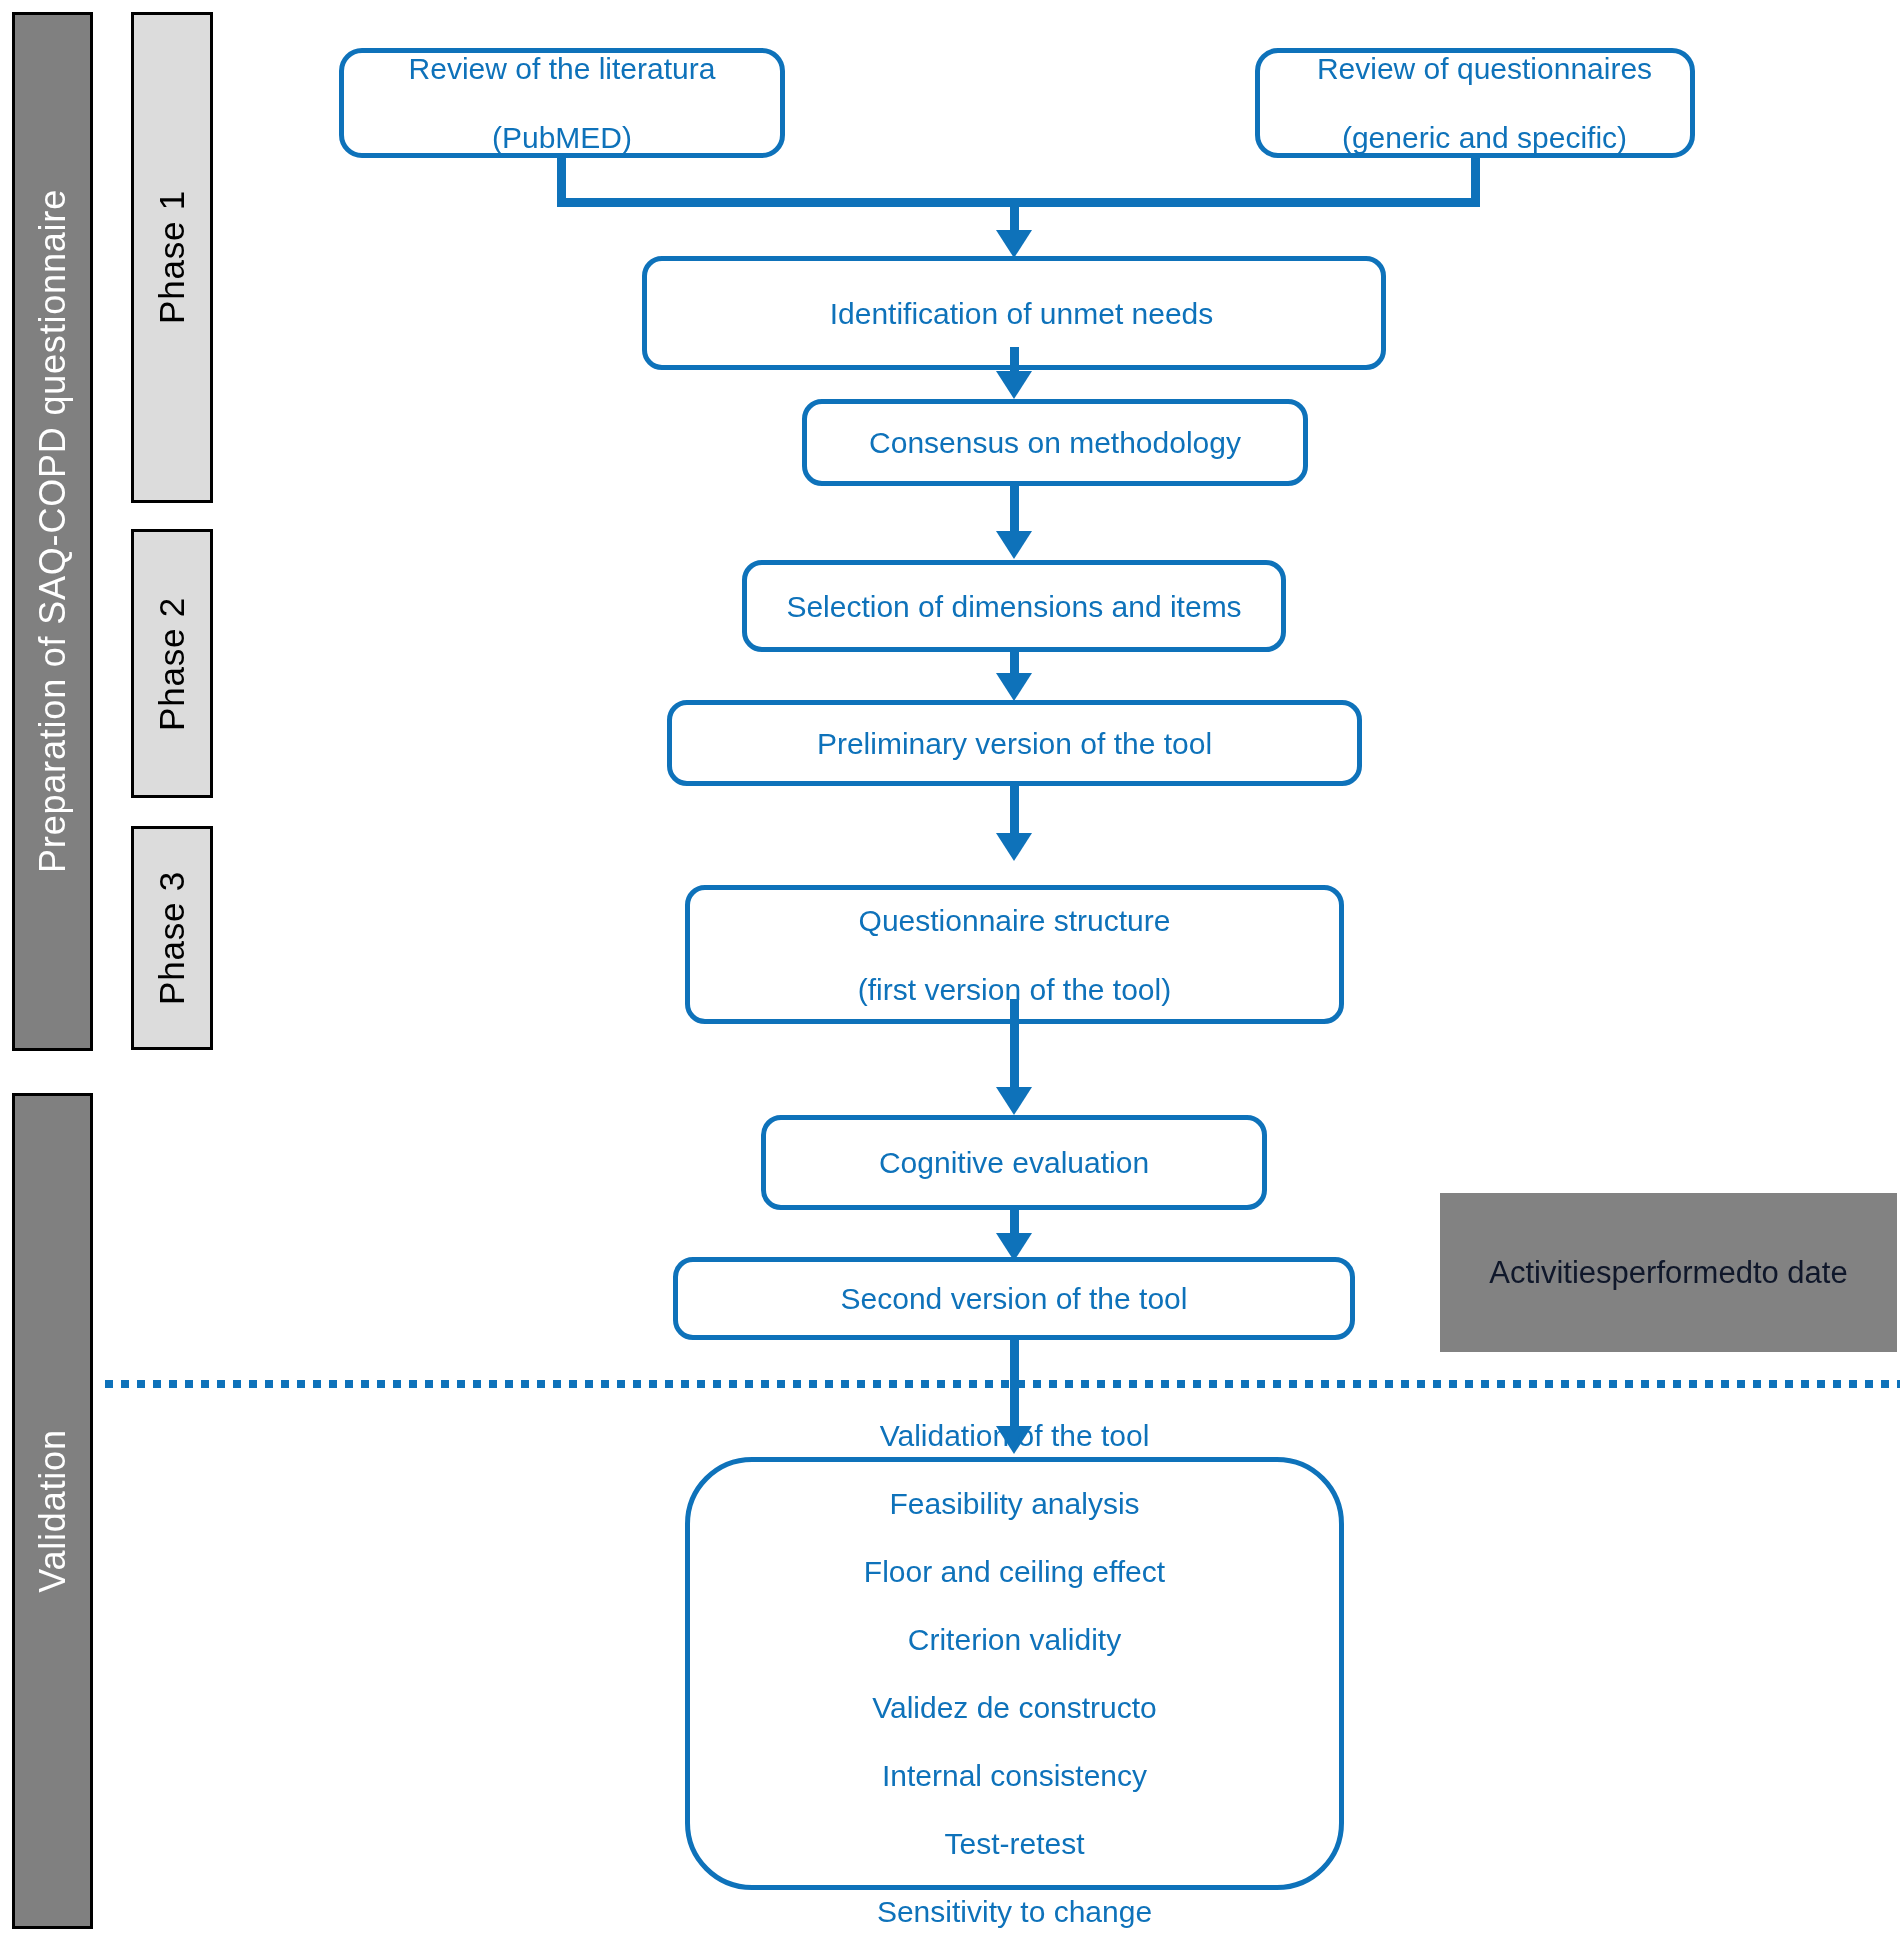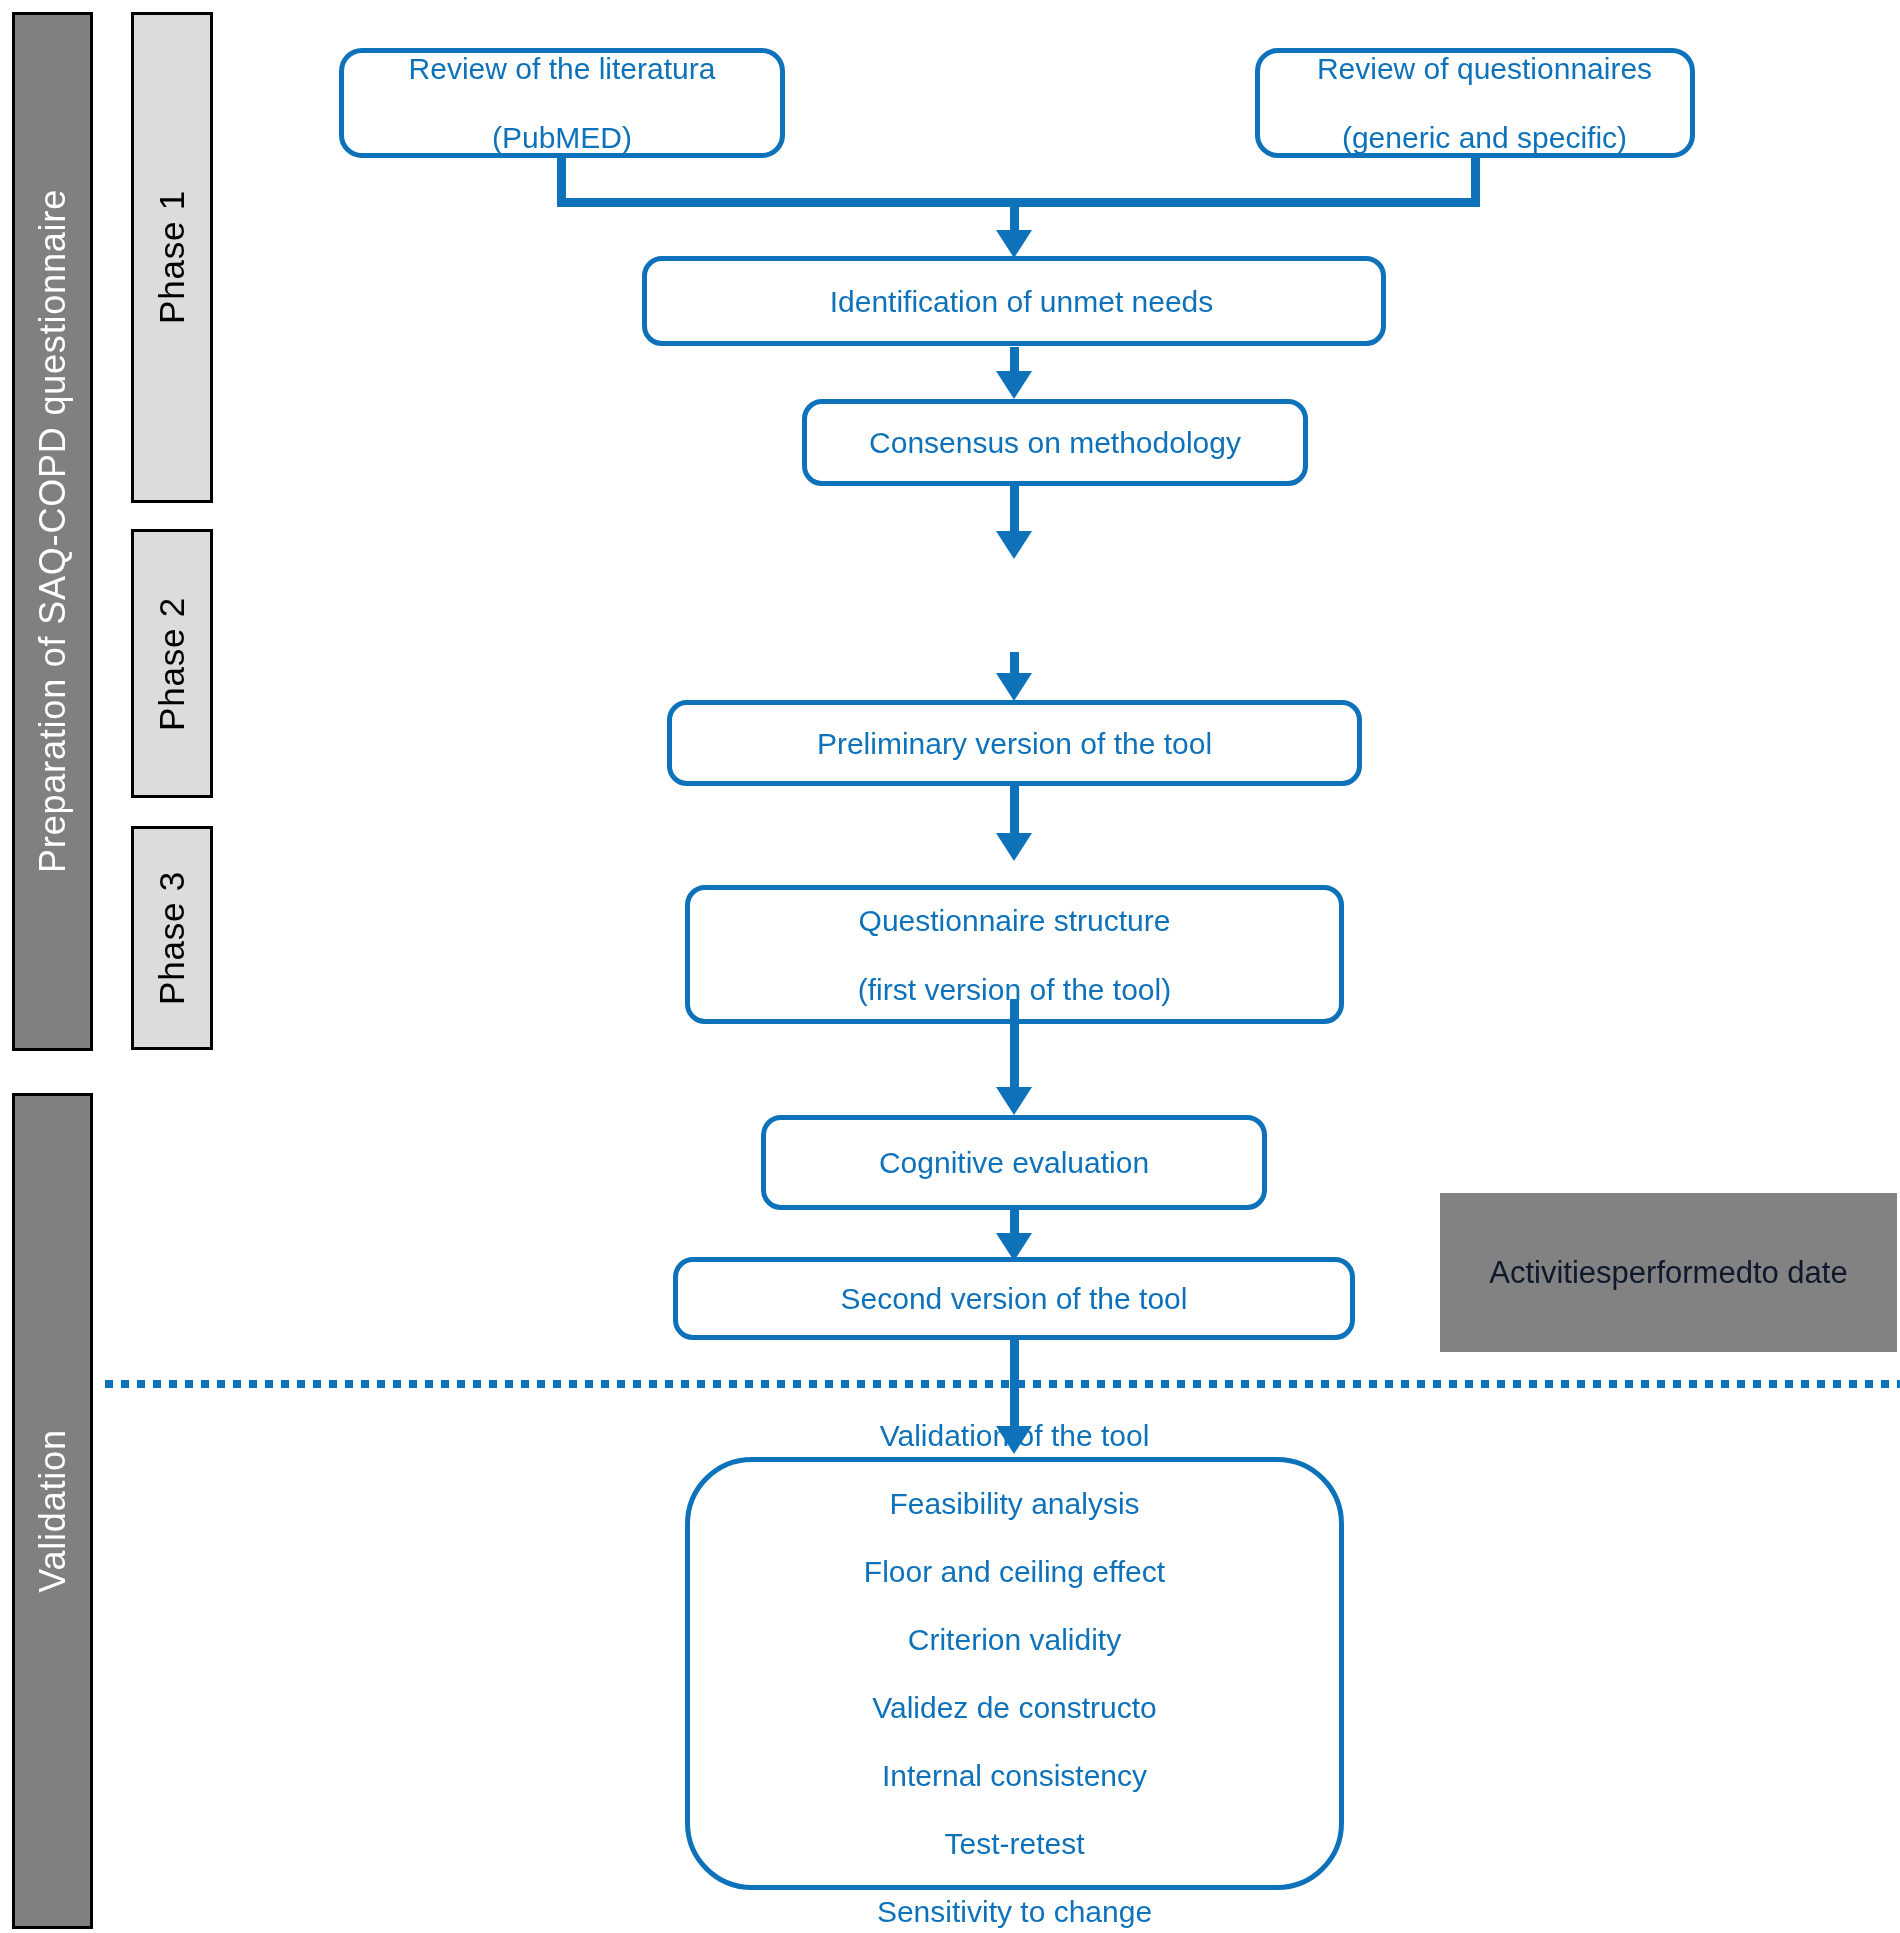--- a/index.html
+++ b/index.html
@@ -89,34 +89,37 @@
     <div>(generic and specific)</div>
   </div>
 
   <div class="vline" style="left:557px;top:153px;width:9.2px;height:54px;"></div>
   <div class="vline" style="left:1471px;top:153px;width:9.2px;height:54px;"></div>
   <div class="hline" style="left:557px;top:198px;width:922px;height:9.2px;"></div>
 
   <div class="vline" style="left:1010px;top:207px;width:9.2px;height:24.5px;"></div>
   <div class="ahead" style="left:996px;top:230px;"></div>
 
-  <div class="fbox" style="left:642px;top:256px;width:744px;height:90px;padding-left:15px;">
+  <div class="fbox" style="left:642px;top:256px;width:744px;height:114px;padding-left:15px;">
     <div>Identification of unmet needs</div>
   </div>
 
   <div class="vline" style="left:1010px;top:347px;width:9.2px;height:26px;"></div>
   <div class="ahead" style="left:996px;top:371px;"></div>
 
   <div class="fbox" style="left:761px;top:399px;width:506px;height:87px;margin-left:41px;">
     <div>Consensus on methodology</div>
   </div>
 
   <div class="vline" style="left:1010px;top:486px;width:9.2px;height:46px;"></div>
   <div class="ahead" style="left:996px;top:531px;"></div>
 
+  <div class="fbox" style="left:742px;top:560px;width:544px;height:92px;">
+    <div>Selection of dimensions and items</div>
+  </div>
 
   <div class="vline" style="left:1010px;top:652px;width:9.2px;height:23px;"></div>
   <div class="ahead" style="left:996px;top:673px;"></div>
 
   <div class="fbox" style="left:667px;top:700px;width:695px;height:86px;">
     <div>Preliminary version of the tool</div>
   </div>
 
   <div class="vline" style="left:1010px;top:786px;width:9.2px;height:48px;"></div>
   <div class="ahead" style="left:996px;top:833px;"></div>

